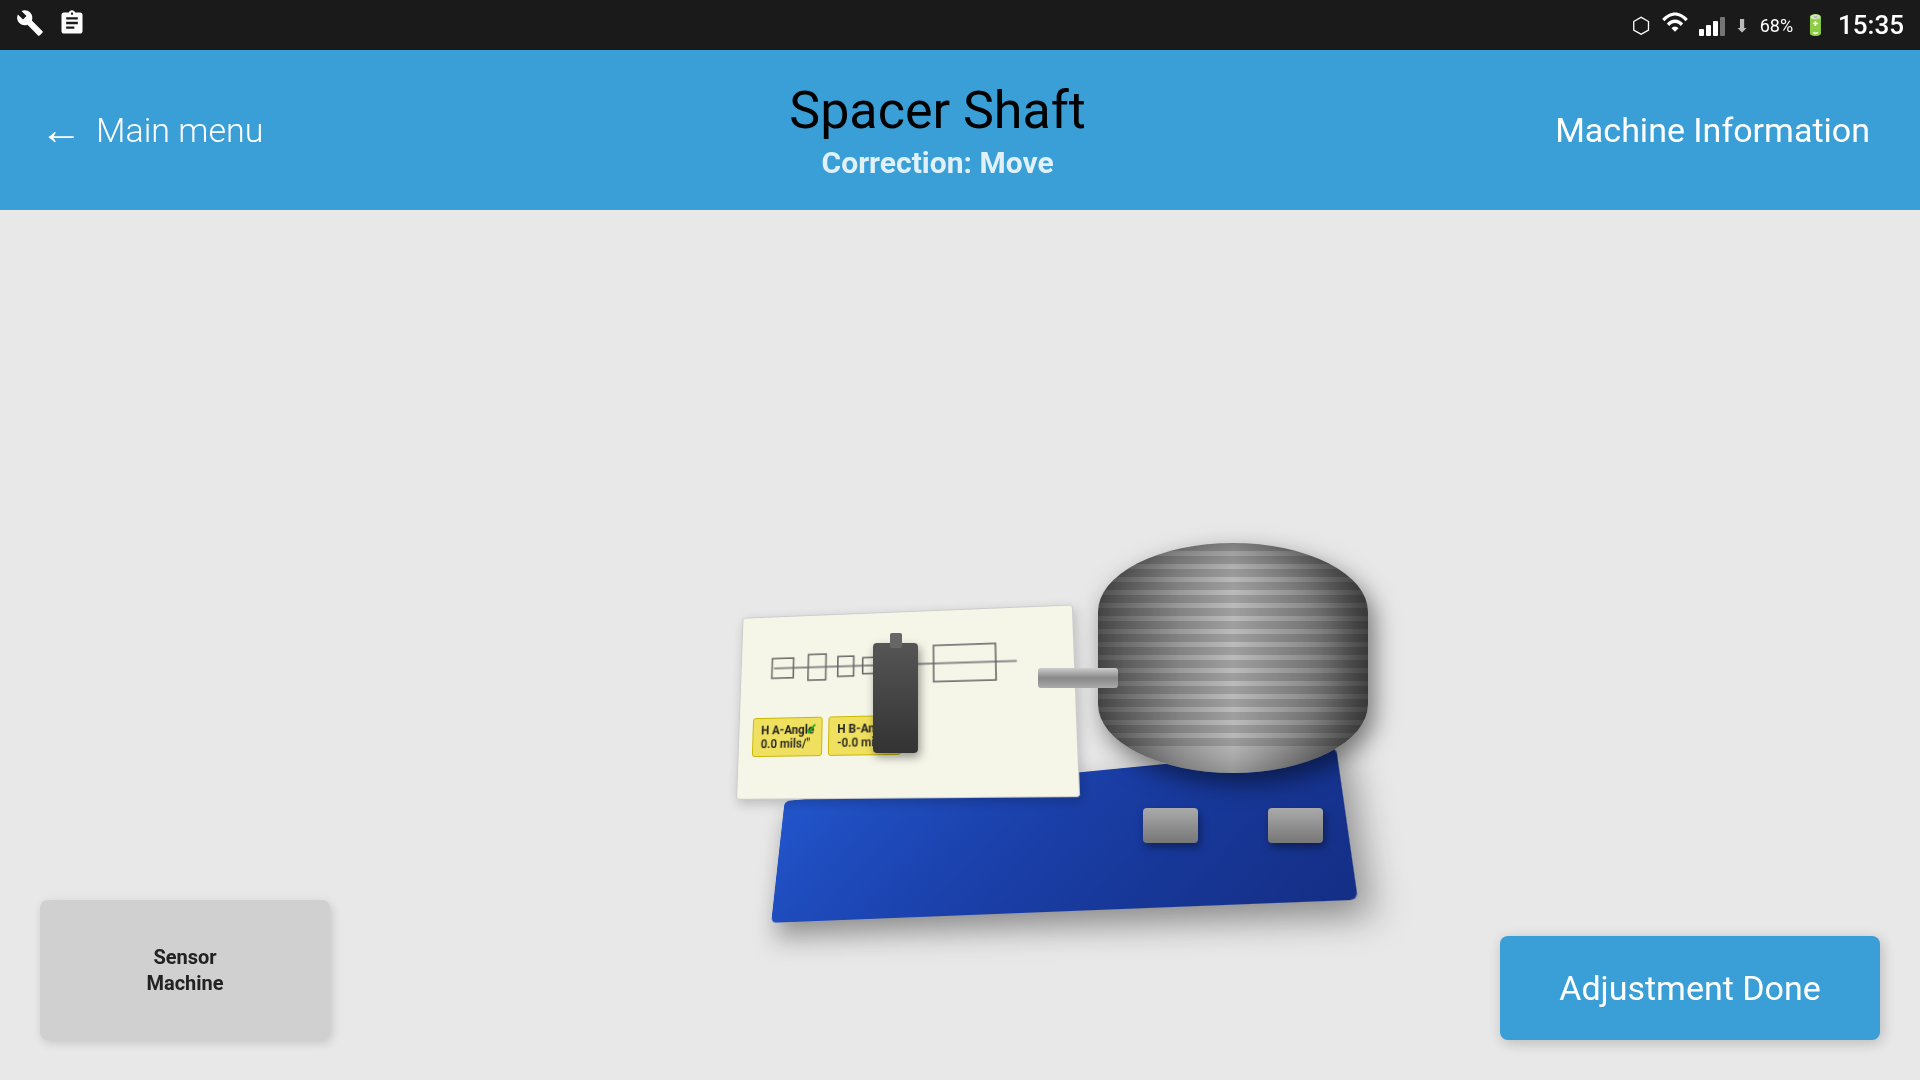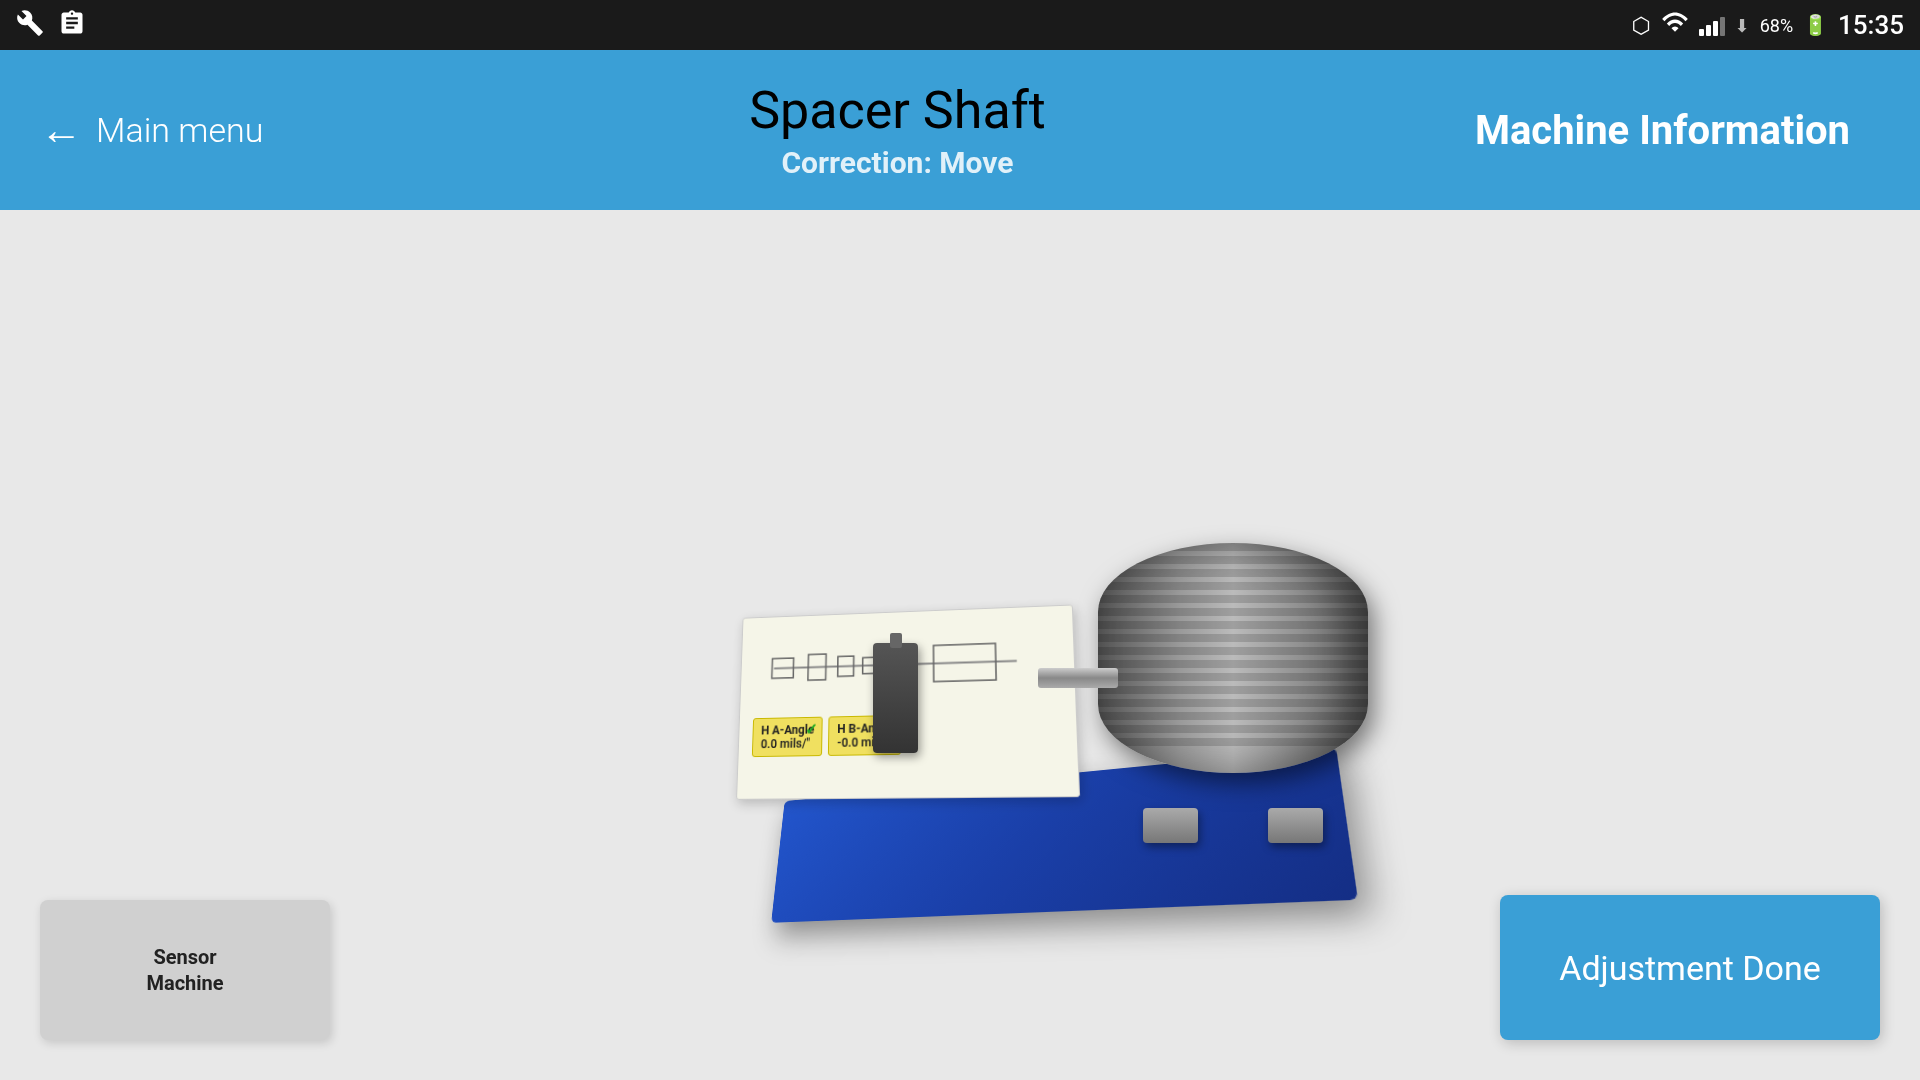--- a/index.html
+++ b/index.html
@@ -90,24 +90,24 @@
     }
     .header-subtitle {
       color: rgba(255,255,255,0.85);
       font-size: 30px;
       font-weight: 700;
       margin-top: 4px;
     }
     .machine-info-btn {
       min-width: 320px;
       text-align: right;
-      padding-right: 70px;
-      color: white;
-      font-size: 40px;
-      font-weight: 700;
+      padding-right: 50px;
+      color: white;
+      font-size: 34px;
+      font-weight: 400;
       cursor: pointer;
     }
 
     
     .main-content {
       width: 100%;
       height: calc(1080px - 50px - 160px);
       background: #e8e8e8;
       position: relative;
       display: flex;
@@ -291,21 +291,21 @@
       color: #222;
       text-align: center;
       line-height: 1.3;
     }
 
     .adjustment-done-btn {
       position: absolute;
       bottom: 40px;
       right: 40px;
       width: 380px;
-      height: 145px;
+      height: 104px;
       background: #3a9fd6;
       border-radius: 8px;
       display: flex;
       align-items: center;
       justify-content: center;
       cursor: pointer;
       box-shadow: 2px 3px 14px rgba(0,0,0,0.2);
     }
     .adjustment-done-label {
       font-size: 34px;

